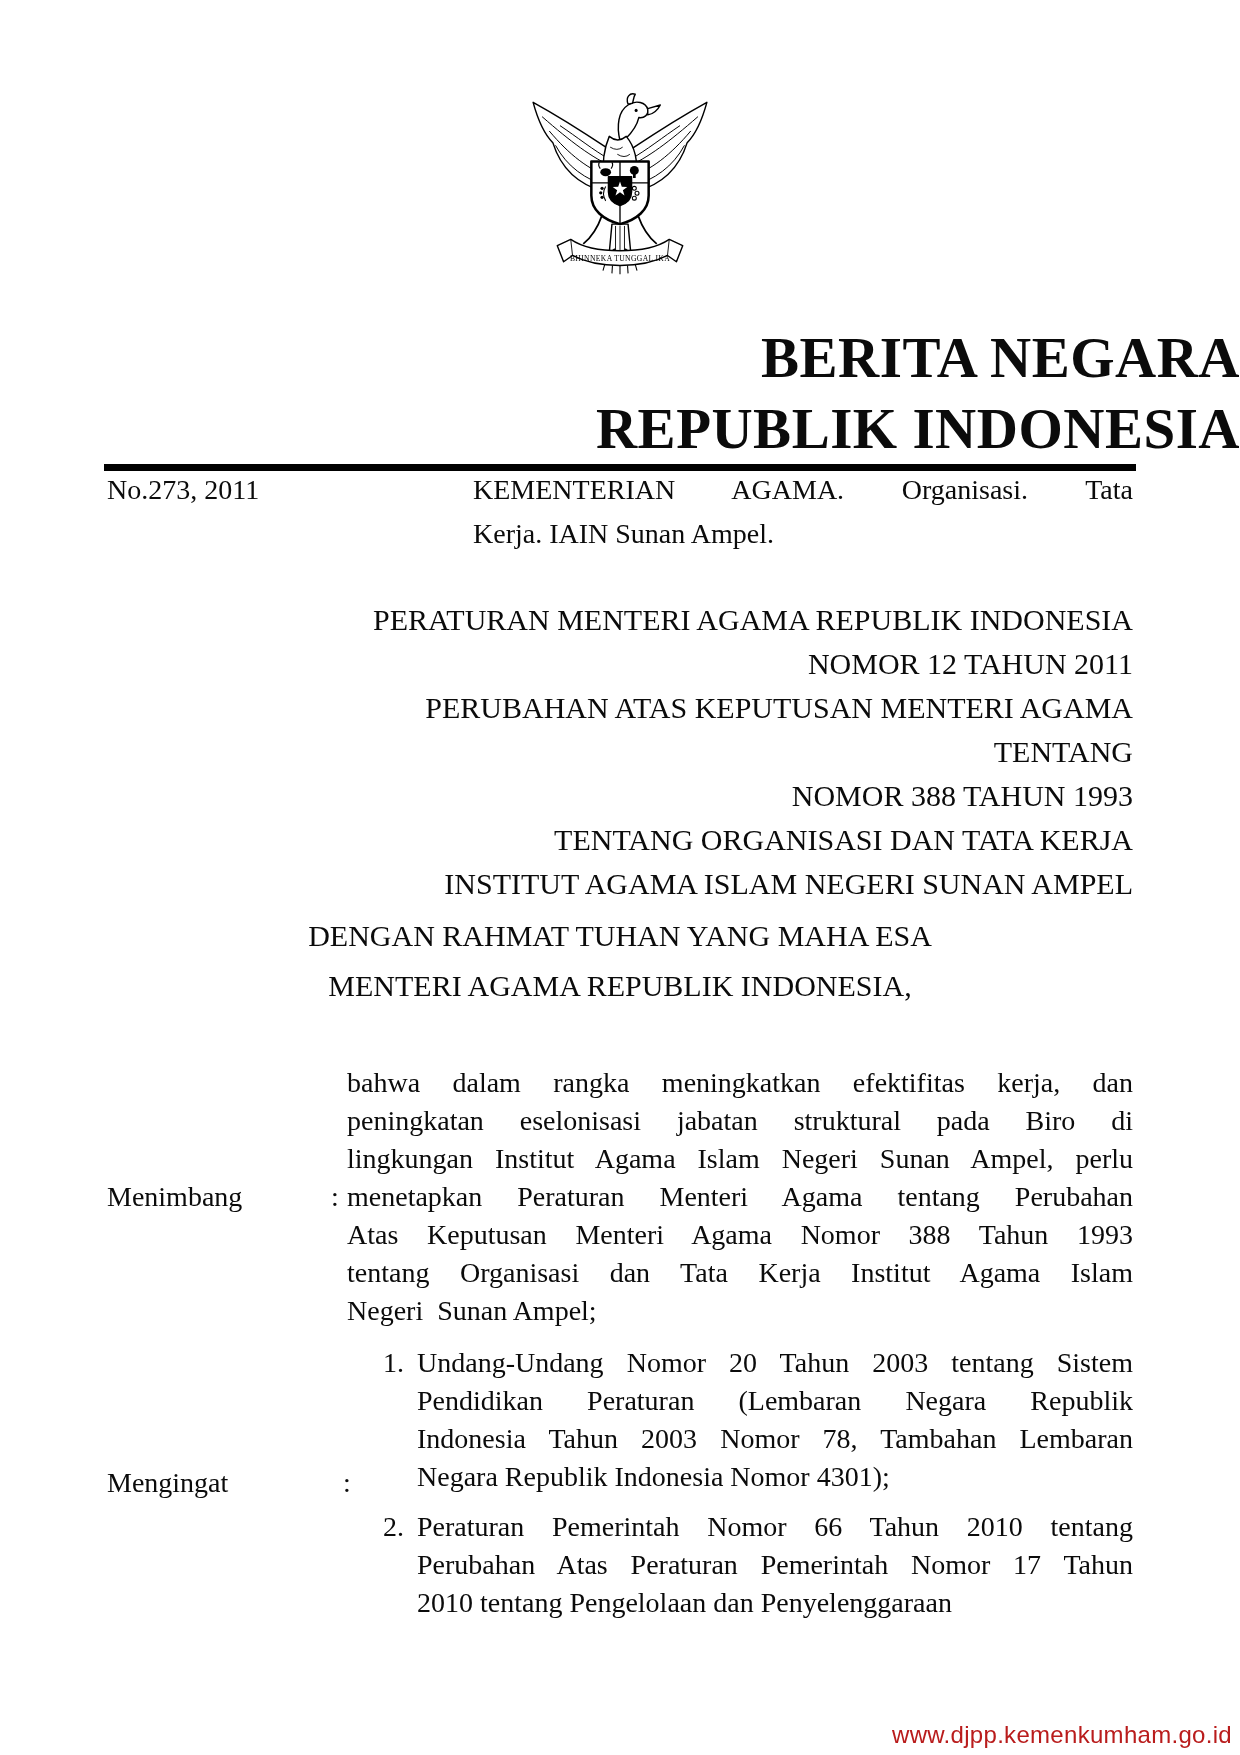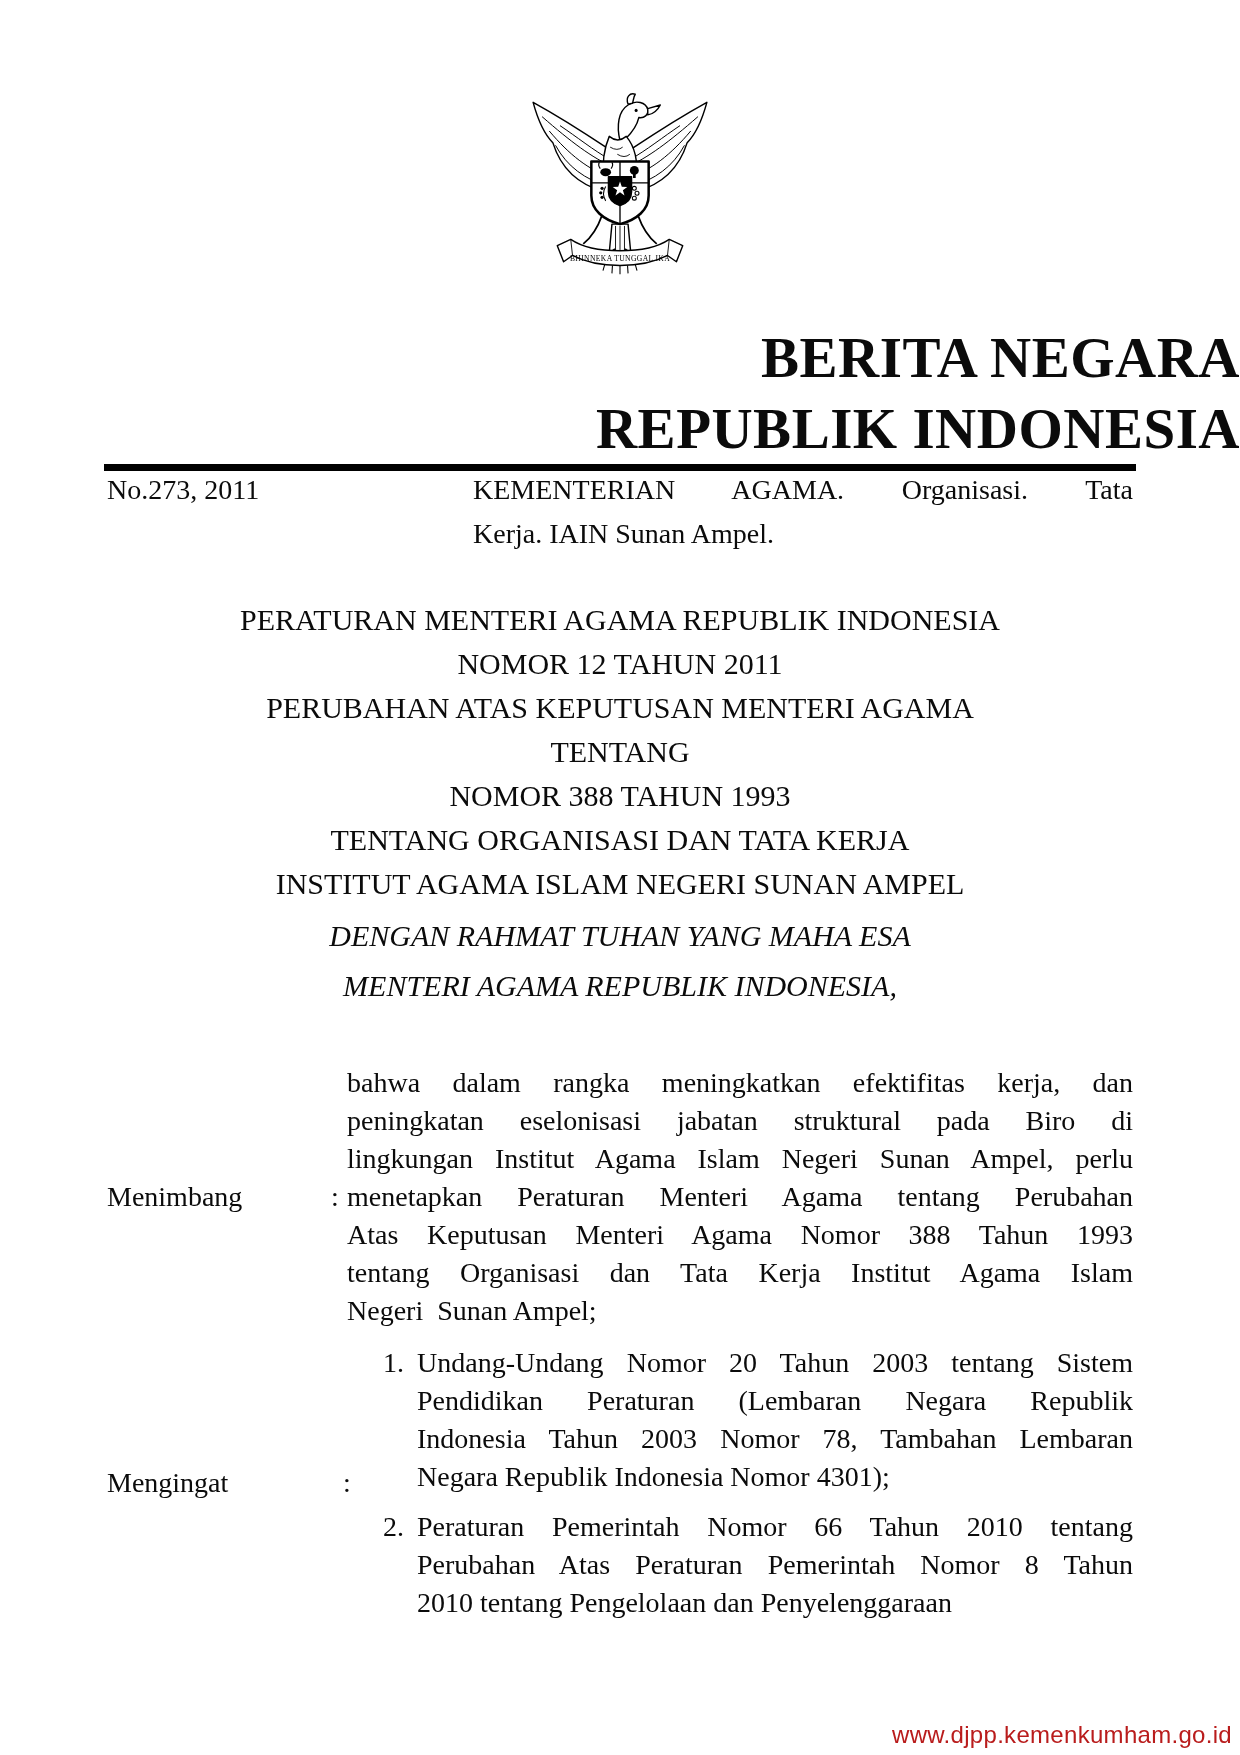--- a/index.html
+++ b/index.html
@@ -18,23 +18,23 @@
                font-weight:bold; font-size:57px; line-height:1; letter-spacing:0.5px; }
   .mast-1 { top:329px; }
   .mast-2 { top:400px; }
   .mast-rule { position:absolute; top:464px; left:104px; width:1032px; height:7px; background:#000; }
 
   .gazette-num { position:absolute; top:468px; left:107px; font-size:28px; line-height:44px; }
   .subject { position:absolute; top:468px; left:473px; width:660px; font-size:28px; line-height:44px; }
 
   
   .title-block { position:absolute; top:598px; left:107px; width:1026px;
-                 text-align:center; font-size:30px; line-height:44px; }
+                 text-align:right; font-size:30px; line-height:44px; }
   .preamble-block { position:absolute; top:911px; left:107px; width:1026px;
-                 text-align:center; font-size:30px; line-height:50px;font-style:italic; }
+                 text-align:center; font-size:30px; line-height:50px; }
 
   
   .clause { position:absolute; left:107px; width:1026px; display:flex;
             align-items:center; font-size:28px; line-height:38px; }
   .clause-menimbang { top:1064px; }
   .clause-mengingat { top:1344px;gap:12px; }
   .clause-label { width:224px; flex:none; }
   .clause-colon { width:16px; flex:none; }
   .clause-body  { flex:1; min-width:0; }
 
@@ -158,21 +158,21 @@
           <div class="jline">Undang-Undang Nomor 20 Tahun 2003 tentang Sistem</div>
           <div class="jline">Pendidikan Peraturan (Lembaran Negara Republik</div>
           <div class="jline">Indonesia Tahun 2003 Nomor 78, Tambahan Lembaran</div>
           <div class="lline">Negara Republik Indonesia Nomor 4301);</div>
         </div>
       </div>
       <div class="legal-item">
         <div class="item-num">2.</div>
         <div class="item-text">
           <div class="jline">Peraturan Pemerintah Nomor 66 Tahun 2010 tentang</div>
-          <div class="jline">Perubahan Atas Peraturan Pemerintah Nomor 8 Tahun</div>
+          <div class="jline">Perubahan Atas Peraturan Pemerintah Nomor 17 Tahun</div>
           <div class="lline">2010 tentang Pengelolaan dan Penyelenggaraan</div>
         </div>
       </div>
     </div>
   </div>
 
   <div class="footer-url">www.djpp.kemenkumham.go.id</div>
 
 </div>
 

